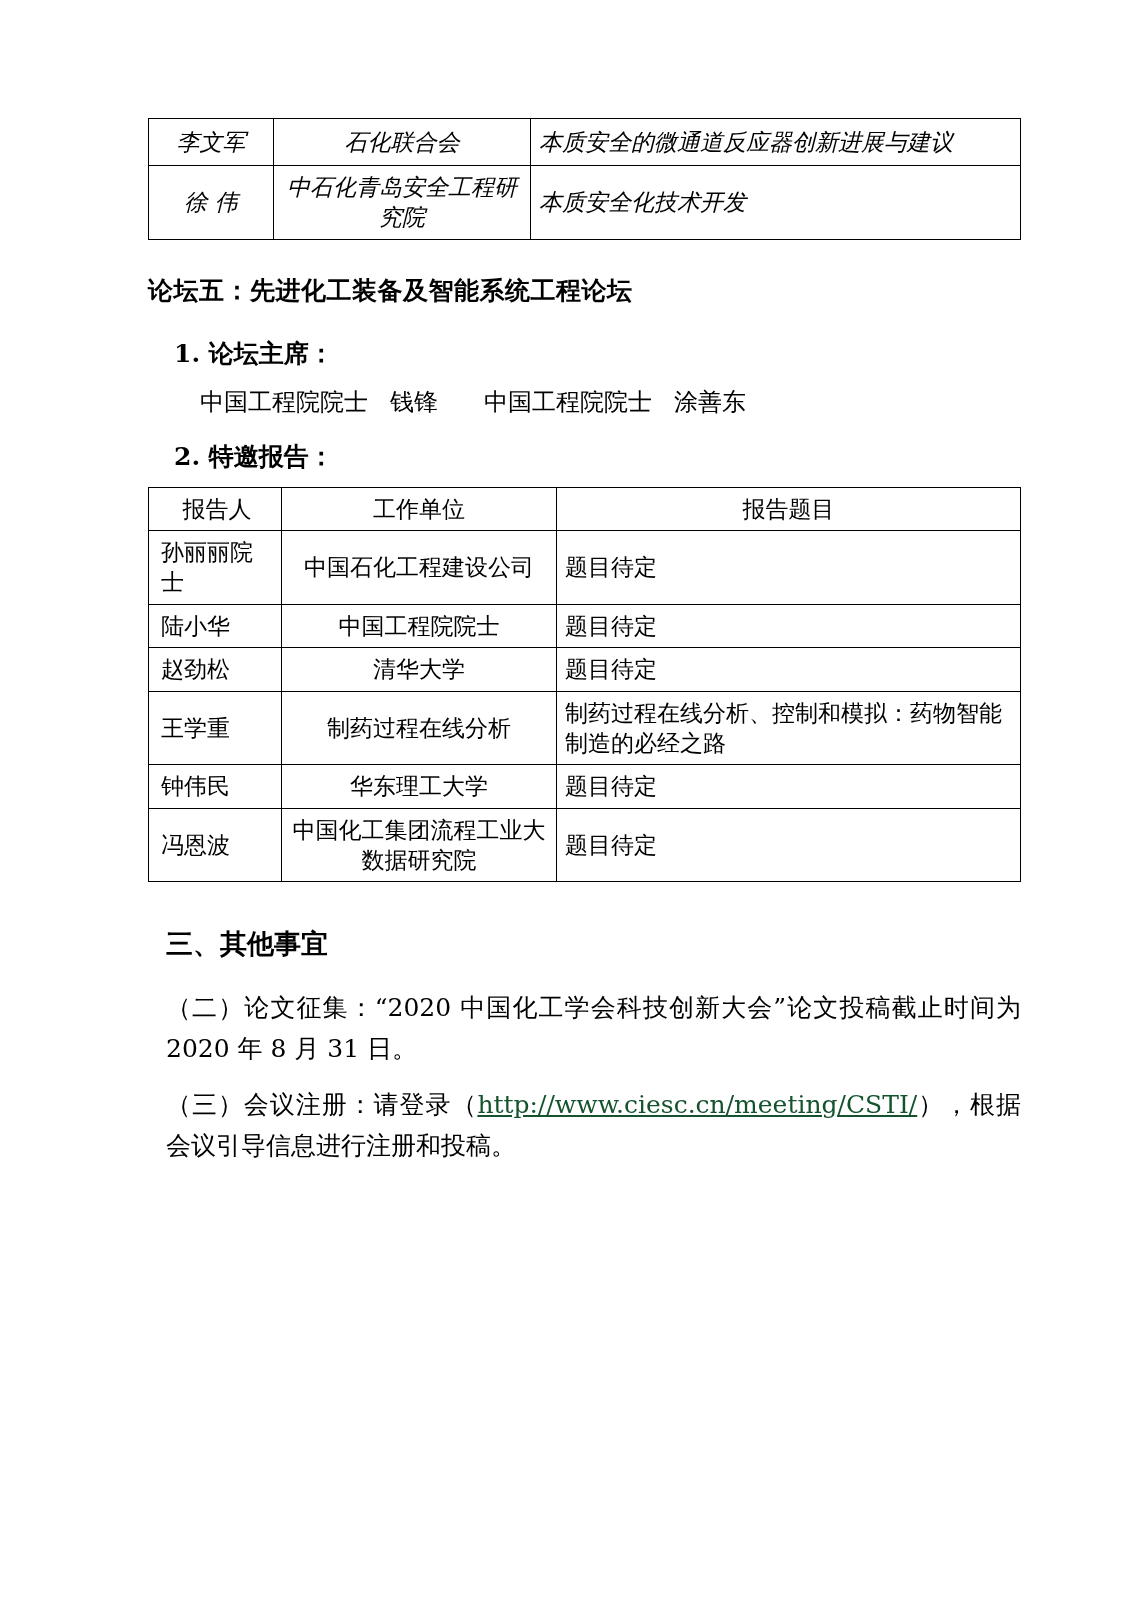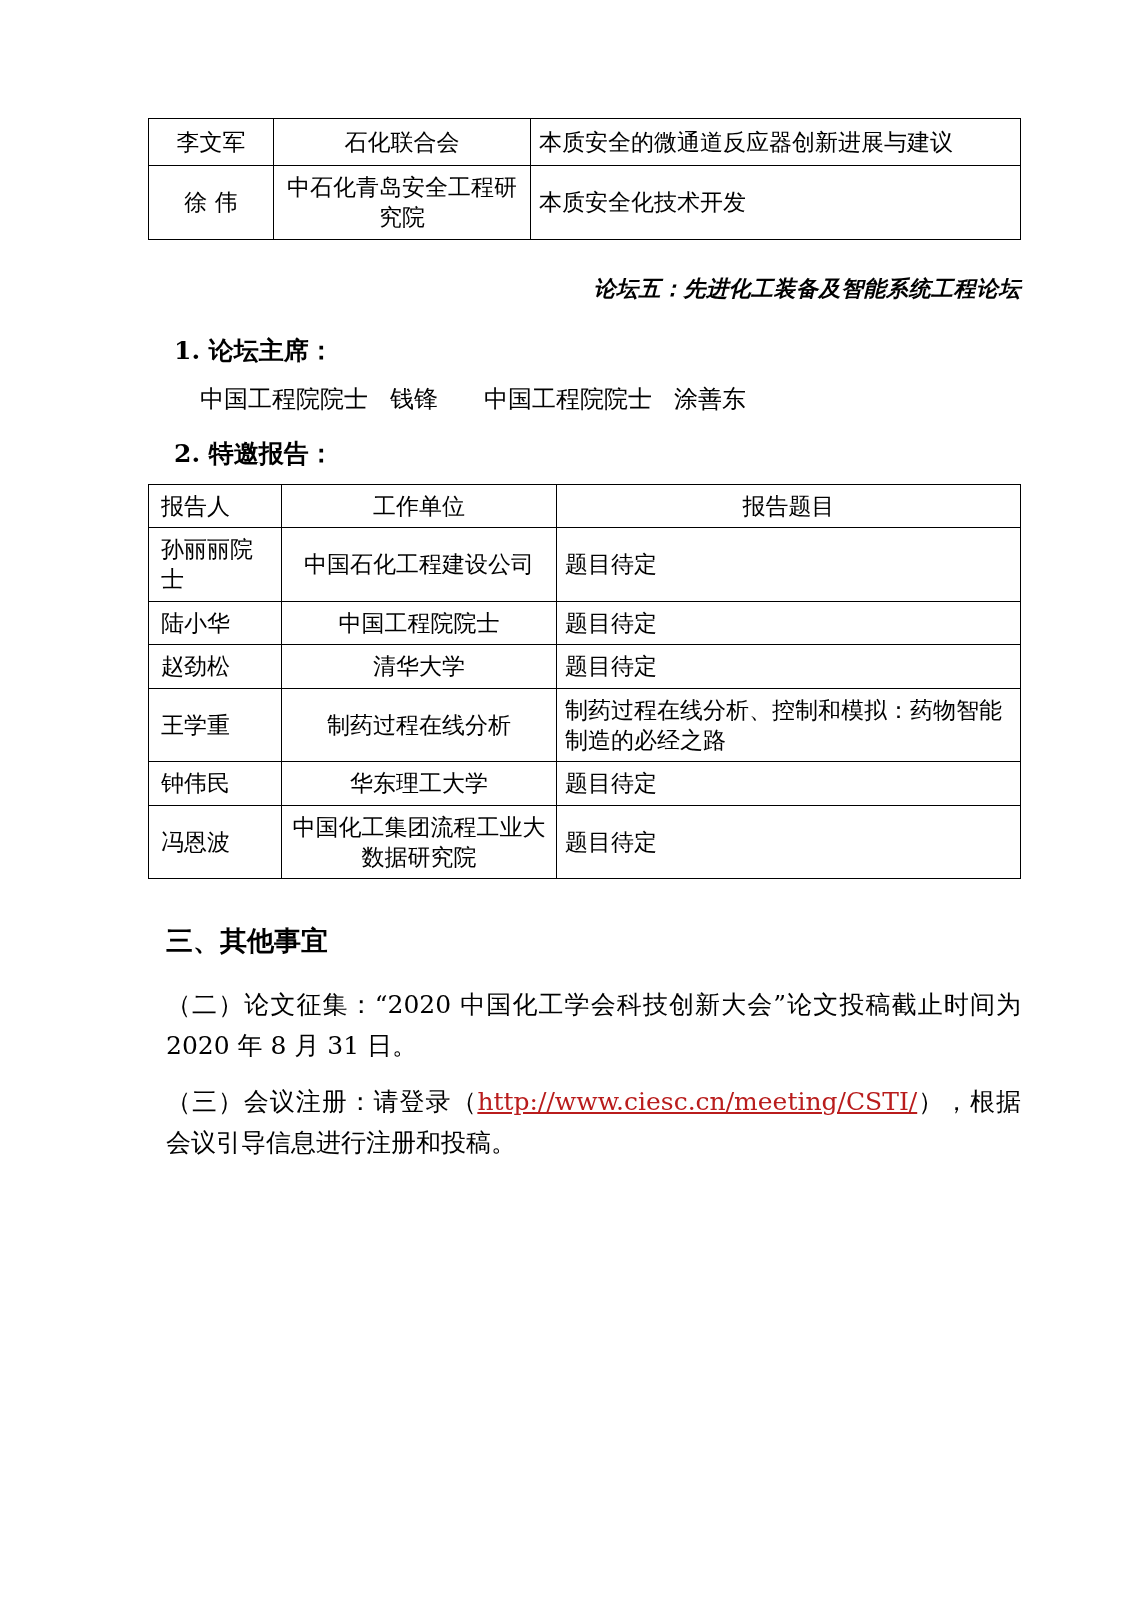--- a/index.html
+++ b/index.html
@@ -36,31 +36,30 @@
     font-weight: normal;
     vertical-align: middle;
     font-family: "DejaVu Serif", "Liberation Serif", serif;
   }
   .c-name   { width: 108px; text-align: center; }
   .c-org    { width: 240px; text-align: center; }
   .c-title  { text-align: left; padding-left: 10px; }
 
   
   .top-table { margin-bottom: 34px; }
-  .top-table td { height: 34px; }
+  .top-table td { height: 34px; font-style: italic; }
 
   
   h1.forum-title {
-    font-size: 22px;
+    font-size: 25px;
     font-weight: bold;
-    text-align: right;
+    text-align: left;
     margin: 0 0 30px 0;
     letter-spacing: 0.5px;
     font-family: "DejaVu Sans", "Liberation Sans", sans-serif;
-    font-style: italic;
   }
   h2.sec-head {
     font-size: 25px;
     font-weight: bold;
     margin: 0 0 14px 0;
     padding-left: 26px;
     font-family: "DejaVu Sans", "Liberation Sans", sans-serif;
   }
   h2.sec-head .num {
     font-family: "DejaVu Serif", "Liberation Serif", serif;
@@ -96,21 +95,21 @@
   
   p.body-p {
     font-size: 25px;
     line-height: 1.62;
     margin: 0 0 16px 0;
     text-align: justify;
     text-indent: 0;
     padding-left: 18px;
   }
   a.doc-link {
-    color: #b91c1c;
+    color: #14532d;
     text-decoration: underline;
   }
 </style>
 </head>
 <body>
 
 <div class="page">
 
   <table class="doc-table top-table">
     <tbody>
@@ -138,21 +137,21 @@
   </p>
 
   <h2 class="sec-head">
     <span class="num">2.</span>
     <span>特邀报告：</span>
   </h2>
 
   <table class="doc-table rep-table">
     <thead>
       <tr>
-        <th class="c-name" style="">报告人</th>
+        <th class="c-name" style="text-align:center;">报告人</th>
         <th class="c-org">工作单位</th>
         <th class="c-title" style="text-align:center;">报告题目</th>
       </tr>
     </thead>
     <tbody>
       <tr>
         <td class="c-name">孙丽丽院士</td>
         <td class="c-org">中国石化工程建设公司</td>
         <td class="c-title">题目待定</td>
       </tr>

